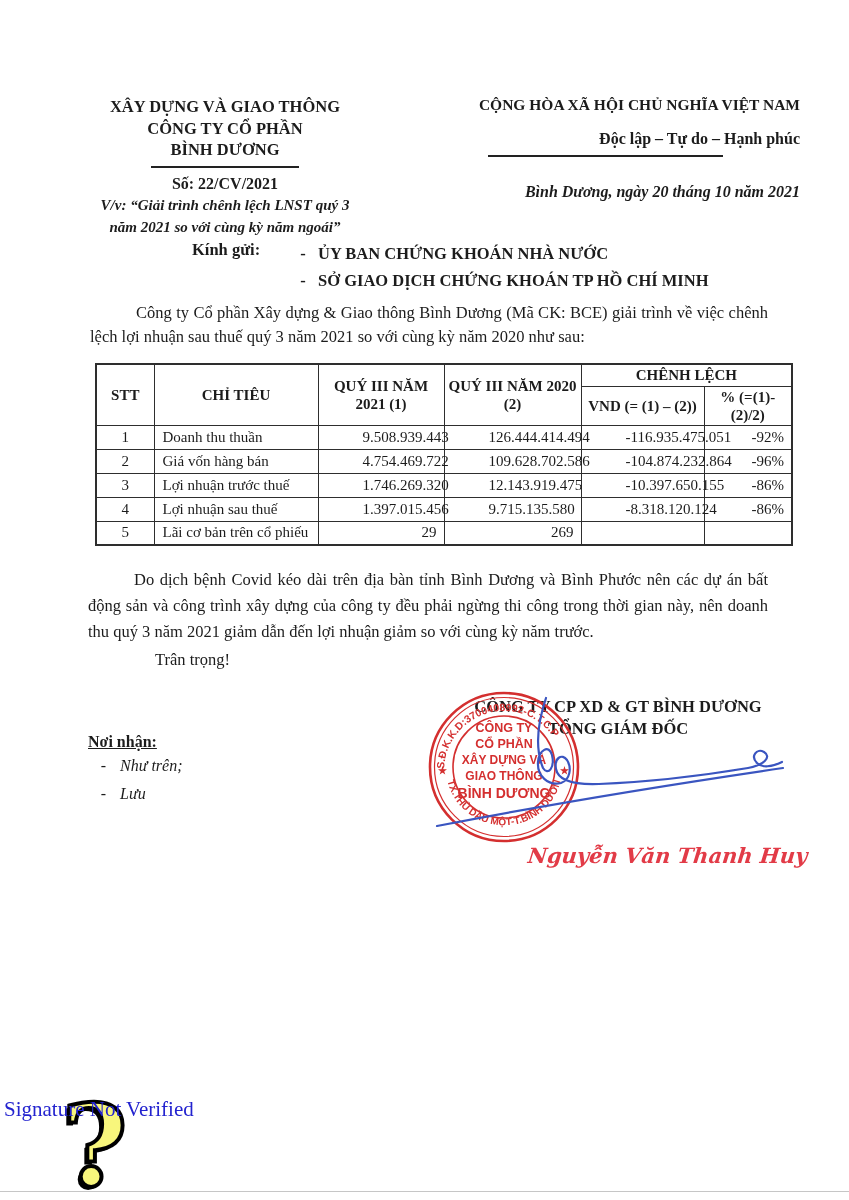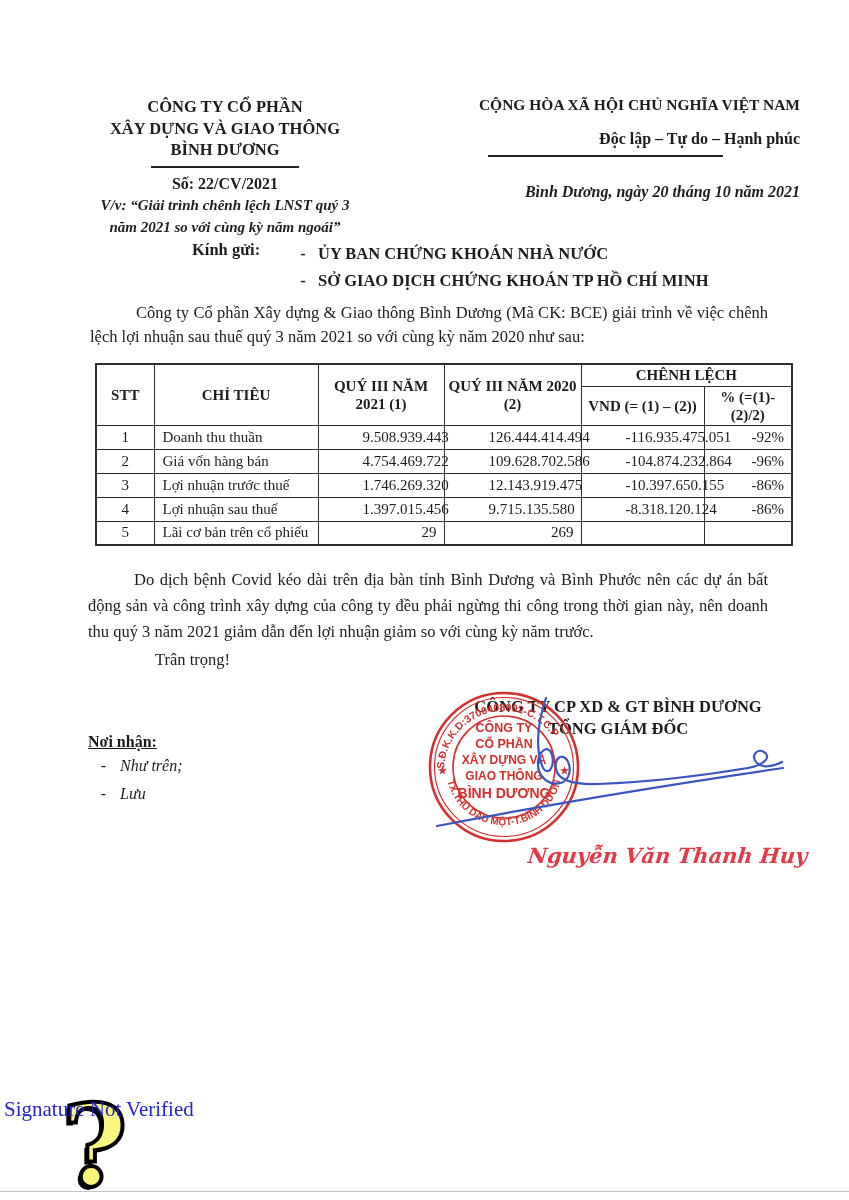--- a/index.html
+++ b/index.html
@@ -74,22 +74,22 @@
     -webkit-text-stroke:4px #000;
     text-shadow:-3px 3px 0 #000; }
   .bottom-rule { left:0; top:1191px; width:849px; height:1px; background:#c6c6c6; z-index:1; }
 </style>
 </head>
 <body>
 
 <div class="page">
 
   <div class="abs company-block">
+    <div class="company-line">XÂY DỰNG VÀ GIAO THÔNG</div>
     <div class="company-line">CÔNG TY CỔ PHẦN</div>
-    <div class="company-line">XÂY DỰNG VÀ GIAO THÔNG</div>
     <div class="company-line">BÌNH DƯƠNG</div>
     <div class="company-rule"></div>
     <div class="doc-number">Số:  22/CV/2021</div>
     <div class="subject">V/v: “Giải trình chênh lệch LNST quý 3</div>
     <div class="subject">năm 2021 so với cùng kỳ năm ngoái”</div>
   </div>
 
   <div class="abs national-block">
     <div class="republic1">CỘNG HÒA XÃ HỘI CHỦ NGHĨA VIỆT NAM</div>
     <div class="republic2">Độc lập – Tự do – Hạnh phúc</div>

